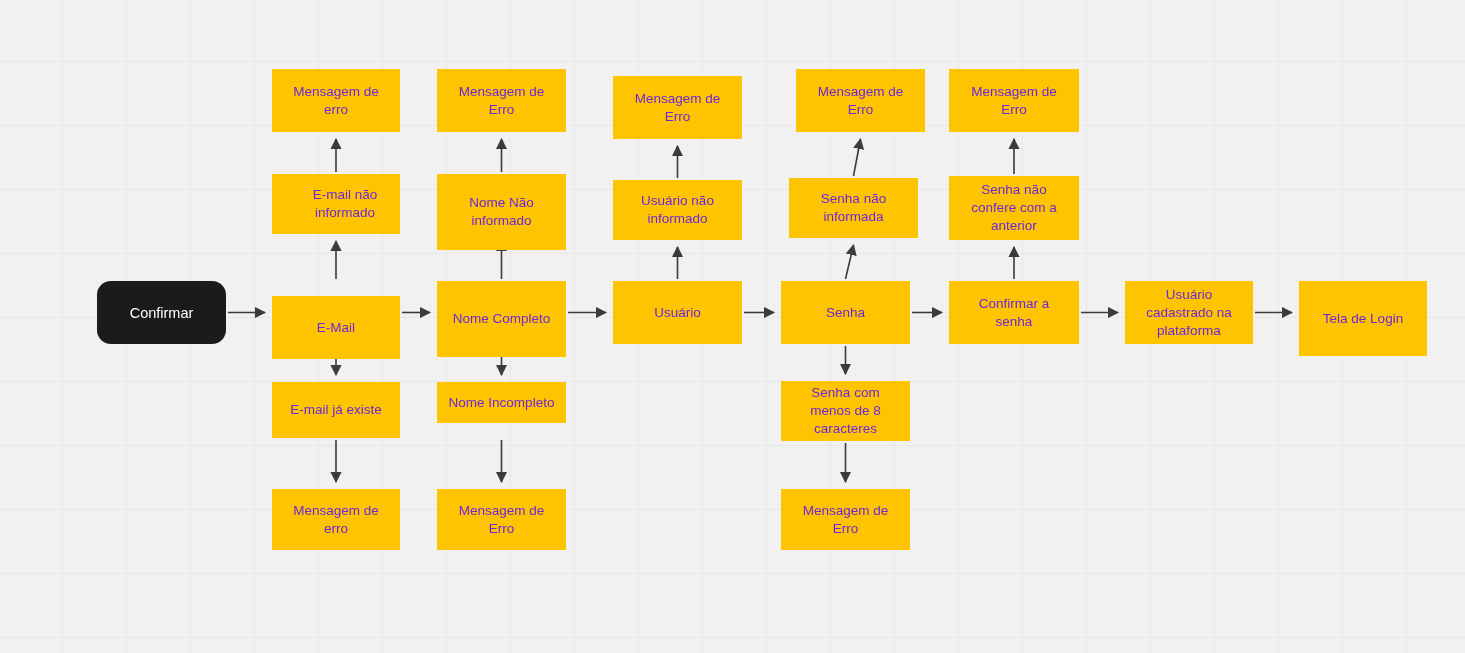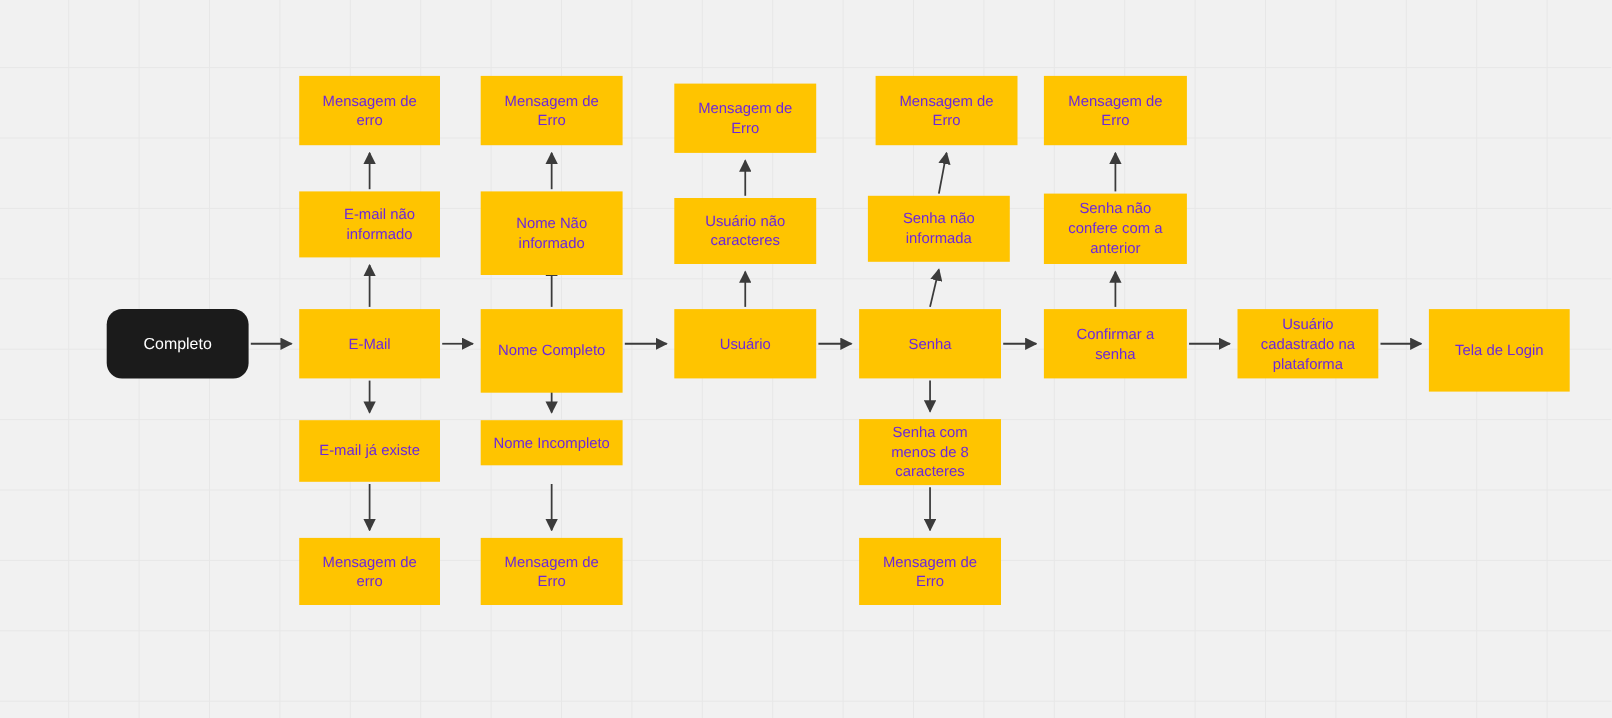--- a/index.html
+++ b/index.html
@@ -80,40 +80,40 @@
         <line x1="677.5" y1="178" x2="677.5" y2="146"></line>
         <line x1="845.5" y1="279" x2="853.5" y2="245"></line>
         <line x1="853.5" y1="176" x2="860.5" y2="139"></line>
         <line x1="845.5" y1="346" x2="845.5" y2="374"></line>
         <line x1="845.5" y1="443" x2="845.5" y2="482"></line>
         <line x1="1014" y1="279" x2="1014" y2="247"></line>
         <line x1="1014" y1="174" x2="1014" y2="139"></line>
       </g>
   </svg>
   <div id="node-layer">
-      <div class="node start" style="left: 97px; top: 281px; width: 129px; height: 63px;">Completo</div>
-      <div class="node" style="left: 272px; top: 281px; width: 128px; height: 63px;">E-Mail</div>
+      <div class="node start" style="left: 97px; top: 281px; width: 129px; height: 63px;">Confirmar</div>
+      <div class="node" style="left: 272px; top: 296px; width: 128px; height: 63px;">E-Mail</div>
       <div class="node" style="left: 272px; top: 174px; width: 128px; height: 60px; padding-left: 24px;">E-mail não
 informado</div>
       <div class="node" style="left: 272px; top: 69px; width: 128px; height: 63px;">Mensagem de
 erro</div>
       <div class="node" style="left: 272px; top: 382px; width: 128px; height: 56px;">E-mail já existe</div>
       <div class="node" style="left: 272px; top: 489px; width: 128px; height: 61px;">Mensagem de
 erro</div>
       <div class="node" style="left: 437px; top: 281px; width: 129px; height: 76px;">Nome Completo</div>
       <div class="node" style="left: 437px; top: 174px; width: 129px; height: 76px;">Nome Não
 informado</div>
       <div class="node" style="left: 437px; top: 69px; width: 129px; height: 63px;">Mensagem de
 Erro</div>
       <div class="node" style="left: 437px; top: 382px; width: 129px; height: 41px;">Nome Incompleto</div>
       <div class="node" style="left: 437px; top: 489px; width: 129px; height: 61px;">Mensagem de
 Erro</div>
       <div class="node" style="left: 613px; top: 281px; width: 129px; height: 63px;">Usuário</div>
       <div class="node" style="left: 613px; top: 180px; width: 129px; height: 60px;">Usuário não
-caracteres</div>
+informado</div>
       <div class="node" style="left: 613px; top: 76px; width: 129px; height: 63px;">Mensagem de
 Erro</div>
       <div class="node" style="left: 781px; top: 281px; width: 129px; height: 63px;">Senha</div>
       <div class="node" style="left: 789px; top: 178px; width: 129px; height: 60px;">Senha não
 informada</div>
       <div class="node" style="left: 796px; top: 69px; width: 129px; height: 63px;">Mensagem de
 Erro</div>
       <div class="node" style="left: 781px; top: 381px; width: 129px; height: 60px;">Senha com
 menos de 8
 caracteres</div>

